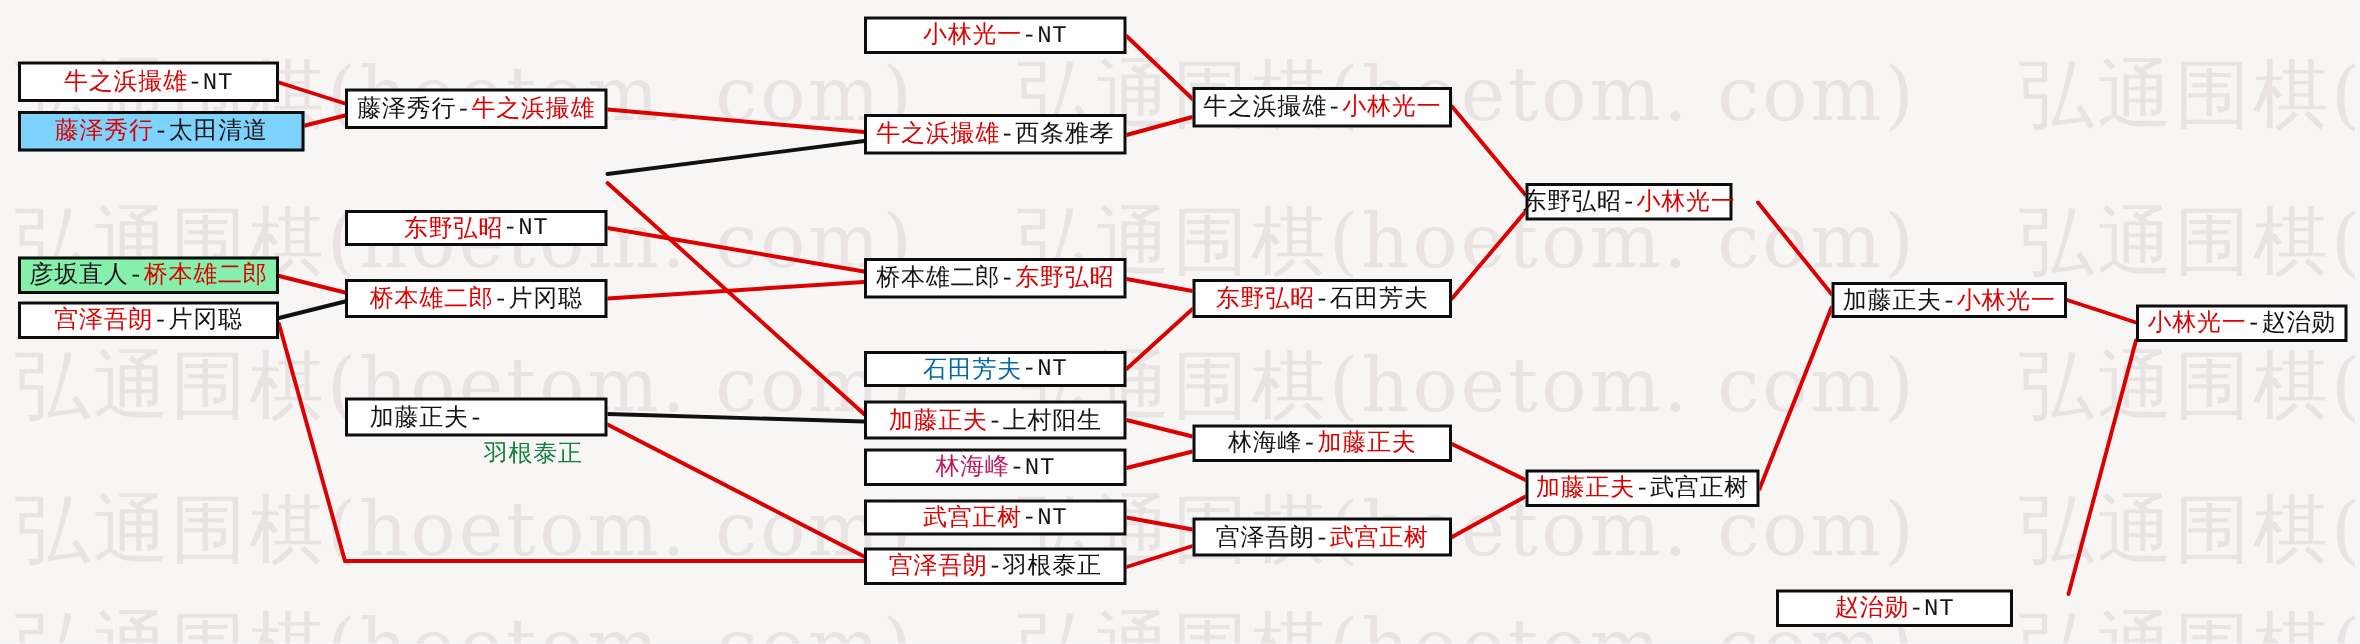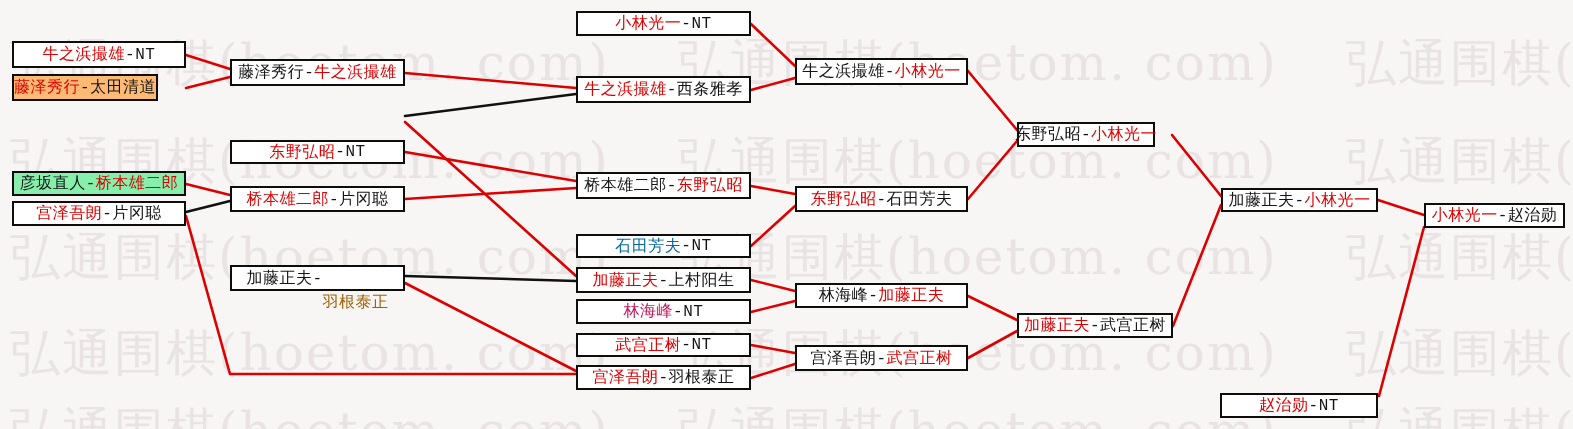--- a/index.html
+++ b/index.html
@@ -85,21 +85,21 @@
       <polyline points="1172,135 1221,196" fill="none" stroke="#dd0000" stroke-width="2.6" stroke-linecap="round"></polyline>
       <polyline points="1173,326 1221,205" fill="none" stroke="#dd0000" stroke-width="2.6" stroke-linecap="round"></polyline>
       <polyline points="1378,200 1424,215" fill="none" stroke="#dd0000" stroke-width="2.6" stroke-linecap="round"></polyline>
       <polyline points="1424,227 1379,396" fill="none" stroke="#dd0000" stroke-width="2.6" stroke-linecap="round"></polyline>
     </svg>
   <div class="box-layer">
       <div class="match" style="left: 12px; top: 41px; width: 174px; height: 27px; background: rgb(255, 255, 255); border-color: rgb(13, 13, 13);">
         <span class="seg-red" style="color: rgb(221, 0, 0);">牛之浜撮雄</span>
         <span class="seg-black">-NT</span>
       </div>
-      <div class="match" style="left: 12px; top: 74px; width: 146px; height: 27px; background: #fdba74; border-color: rgb(13, 13, 13);">
+      <div class="match" style="left: 12px; top: 74px; width: 191px; height: 27px; background: #7dd3fc; border-color: rgb(13, 13, 13);">
         <span class="seg-red" style="color: rgb(221, 0, 0);">藤泽秀行</span>
         <span class="seg-black">-太田清道</span>
       </div>
       <div class="match" style="left: 12px; top: 171px; width: 174px; height: 25px; background: #86efac; border-color: rgb(13, 13, 13);">
         <span class="seg-black">彦坂直人-</span>
         <span class="seg-red" style="color: rgb(221, 0, 0);">桥本雄二郎</span>
       </div>
       <div class="match" style="left: 12px; top: 201px; width: 174px; height: 25px; background: rgb(255, 255, 255); border-color: rgb(13, 13, 13);">
         <span class="seg-red" style="color: rgb(221, 0, 0);">宫泽吾朗</span>
         <span class="seg-black">-片冈聪</span>
@@ -111,21 +111,21 @@
       <div class="match" style="left: 230px; top: 140px; width: 175px; height: 24px; background: rgb(255, 255, 255); border-color: rgb(13, 13, 13);">
         <span class="seg-red" style="color: rgb(221, 0, 0);">东野弘昭</span>
         <span class="seg-black">-NT</span>
       </div>
       <div class="match" style="left: 230px; top: 186px; width: 175px; height: 26px; background: rgb(255, 255, 255); border-color: rgb(13, 13, 13);">
         <span class="seg-red" style="color: rgb(221, 0, 0);">桥本雄二郎</span>
         <span class="seg-black">-片冈聪</span>
       </div>
       <div class="match" style="left: 230px; top: 265px; width: 175px; height: 26px; background: rgb(255, 255, 255); border-color: rgb(13, 13, 13);">
         <span class="seg-black">加藤正夫-</span>
-        <span class="seg-red" style="color: #a16207; margin-top: 48px;">羽根泰正</span>
+        <span class="seg-red" style="color: #15803d; margin-top: 48px;">羽根泰正</span>
       </div>
       <div class="match" style="left: 576px; top: 11px; width: 175px; height: 25px; background: rgb(255, 255, 255); border-color: rgb(13, 13, 13);">
         <span class="seg-red" style="color: rgb(221, 0, 0);">小林光一</span>
         <span class="seg-black">-NT</span>
       </div>
       <div class="match" style="left: 576px; top: 76px; width: 175px; height: 27px; background: rgb(255, 255, 255); border-color: rgb(13, 13, 13);">
         <span class="seg-red" style="color: rgb(221, 0, 0);">牛之浜撮雄</span>
         <span class="seg-black">-西条雅孝</span>
       </div>
       <div class="match" style="left: 576px; top: 172px; width: 175px; height: 27px; background: rgb(255, 255, 255); border-color: rgb(13, 13, 13);">
@@ -177,18 +177,18 @@
         <span class="seg-black">-武宫正树</span>
       </div>
       <div class="match" style="left: 1221px; top: 188px; width: 157px; height: 24px; background: rgb(255, 255, 255); border-color: rgb(13, 13, 13);">
         <span class="seg-black">加藤正夫-</span>
         <span class="seg-red" style="color: rgb(221, 0, 0);">小林光一</span>
       </div>
       <div class="match" style="left: 1424px; top: 203px; width: 141px; height: 25px; background: rgb(255, 255, 255); border-color: rgb(13, 13, 13);">
         <span class="seg-red" style="color: rgb(221, 0, 0);">小林光一</span>
         <span class="seg-black">-赵治勋</span>
       </div>
-      <div class="match" style="left: 1220px; top: 393px; width: 158px; height: 25px; background: rgb(255, 255, 255); border-color: rgb(13, 13, 13); text-align: center;">
+      <div class="match" style="left: 1184px; top: 393px; width: 158px; height: 25px; background: rgb(255, 255, 255); border-color: rgb(13, 13, 13); text-align: center;">
         <span class="seg-red" style="color: rgb(221, 0, 0);">赵治勋</span>
         <span class="seg-black">-NT</span>
       </div>
     </div>
 </div>
 
 </body></html>

